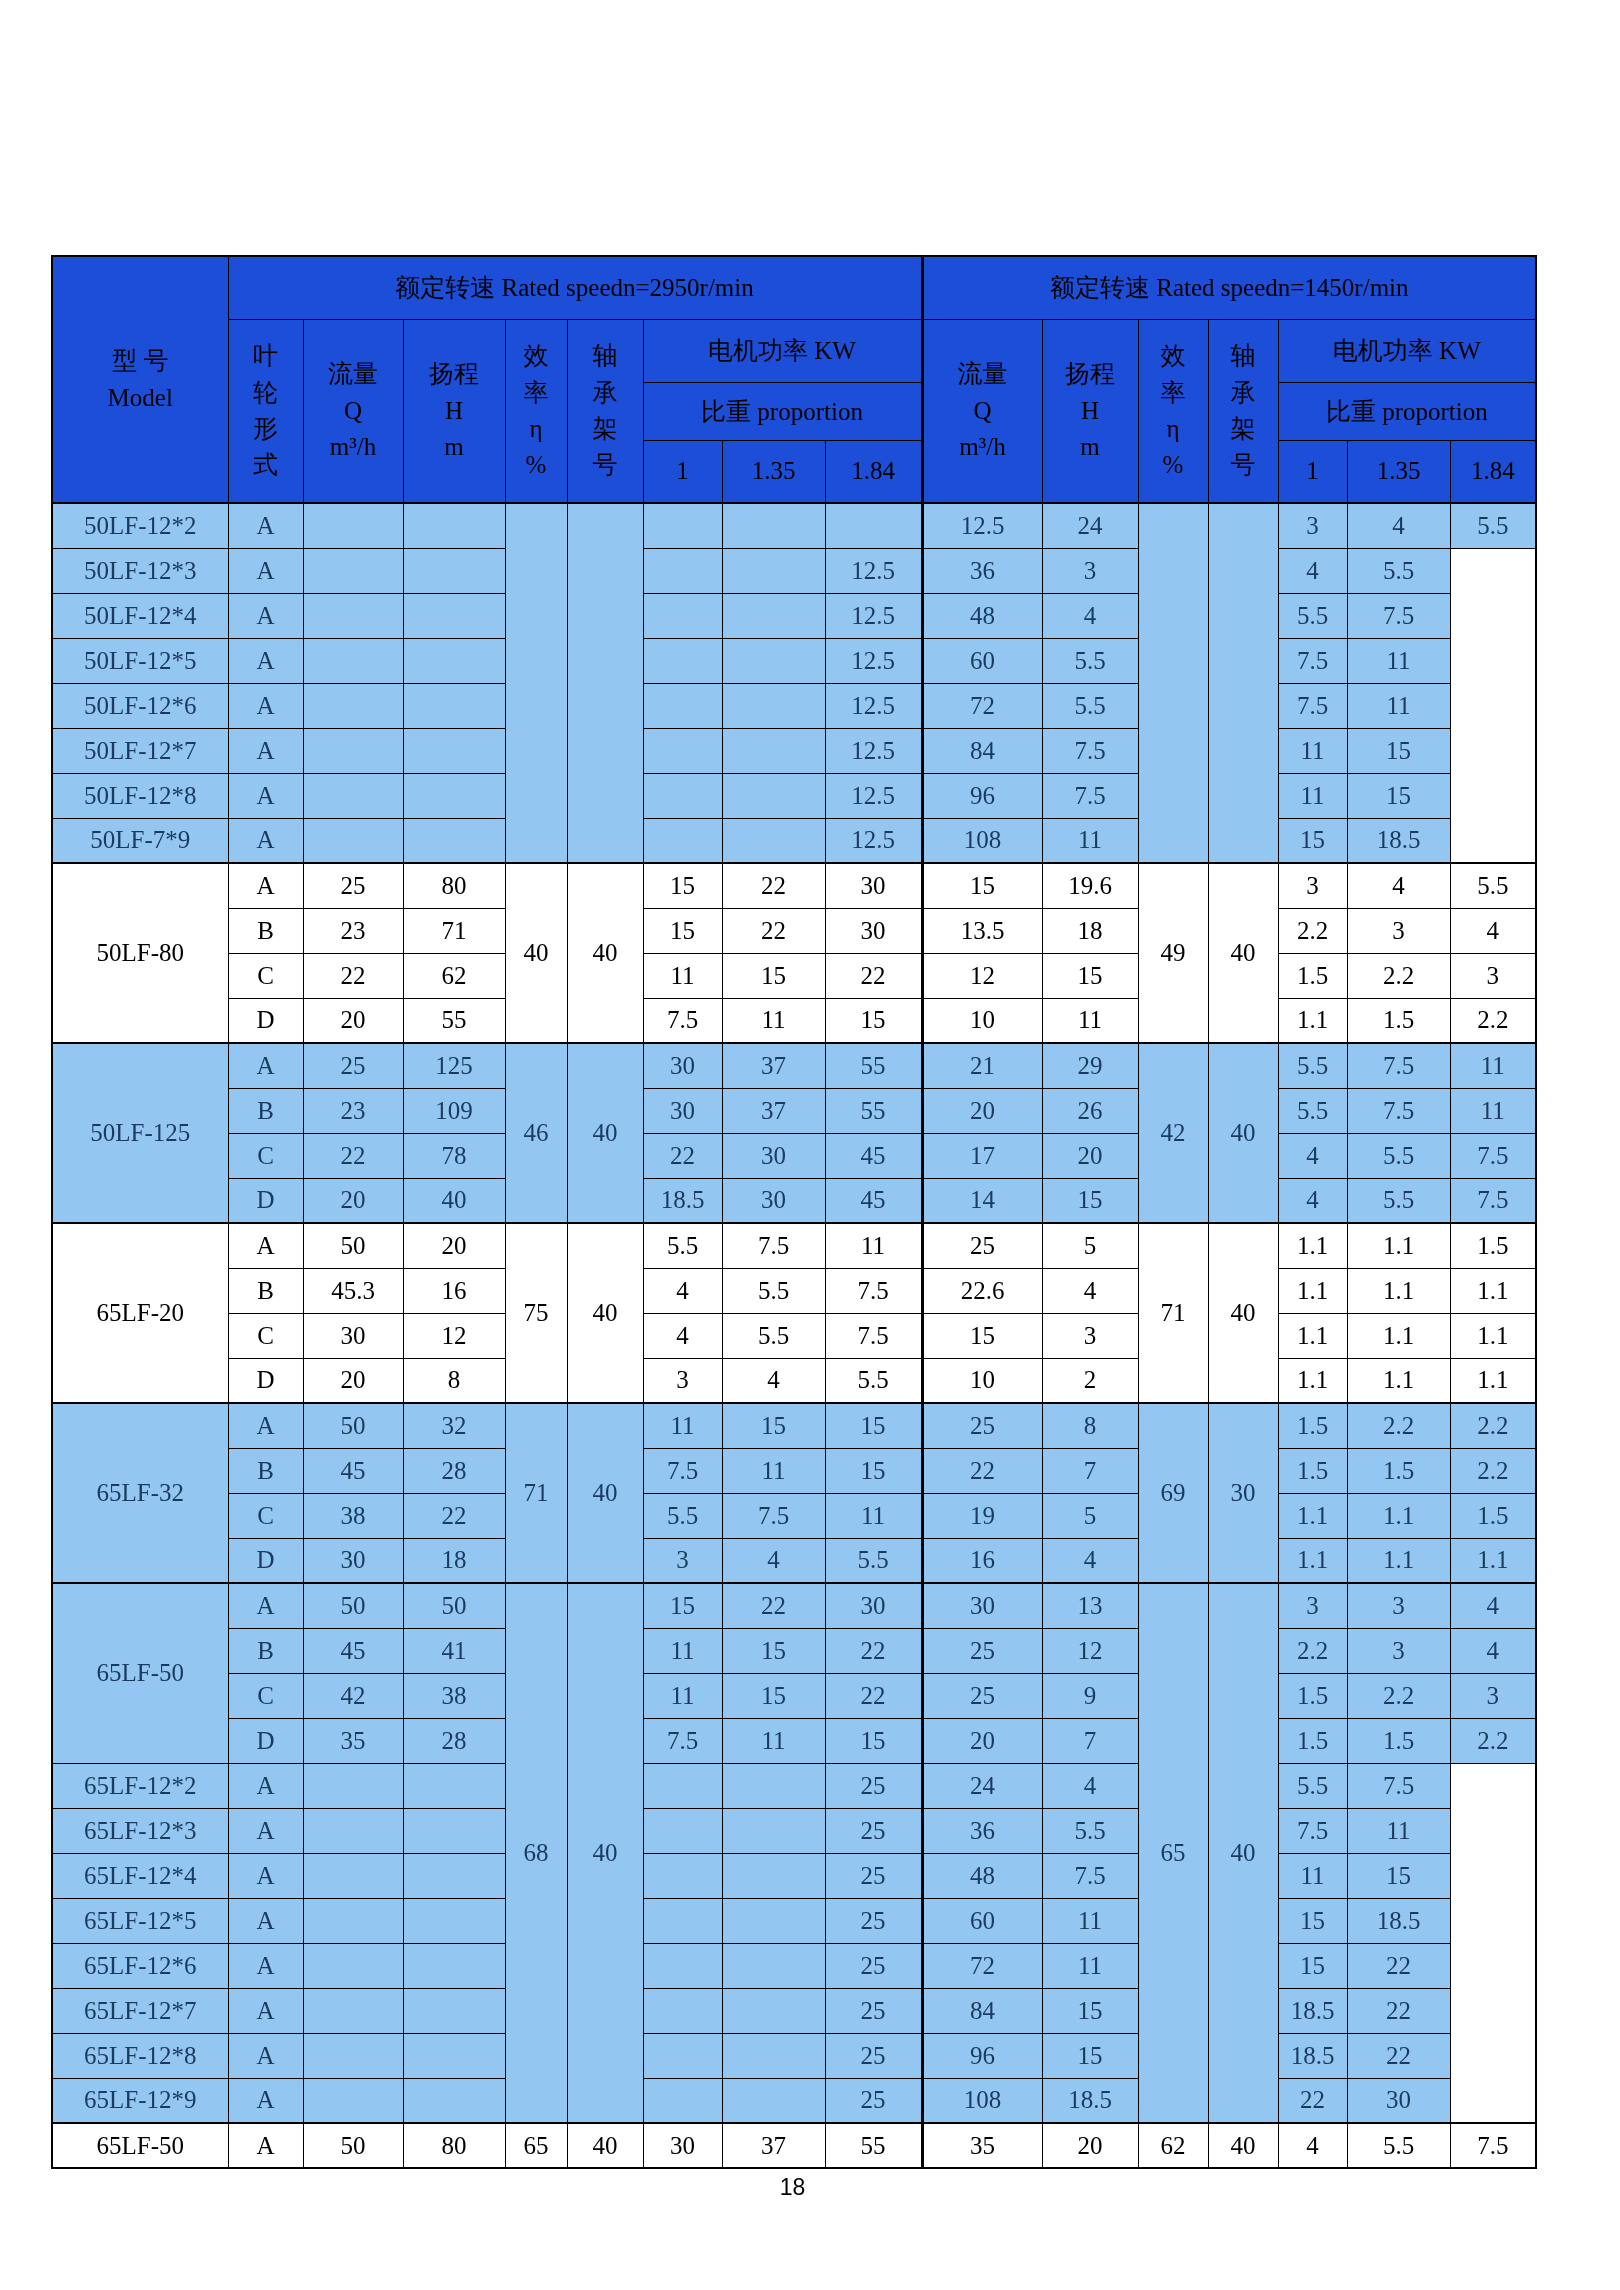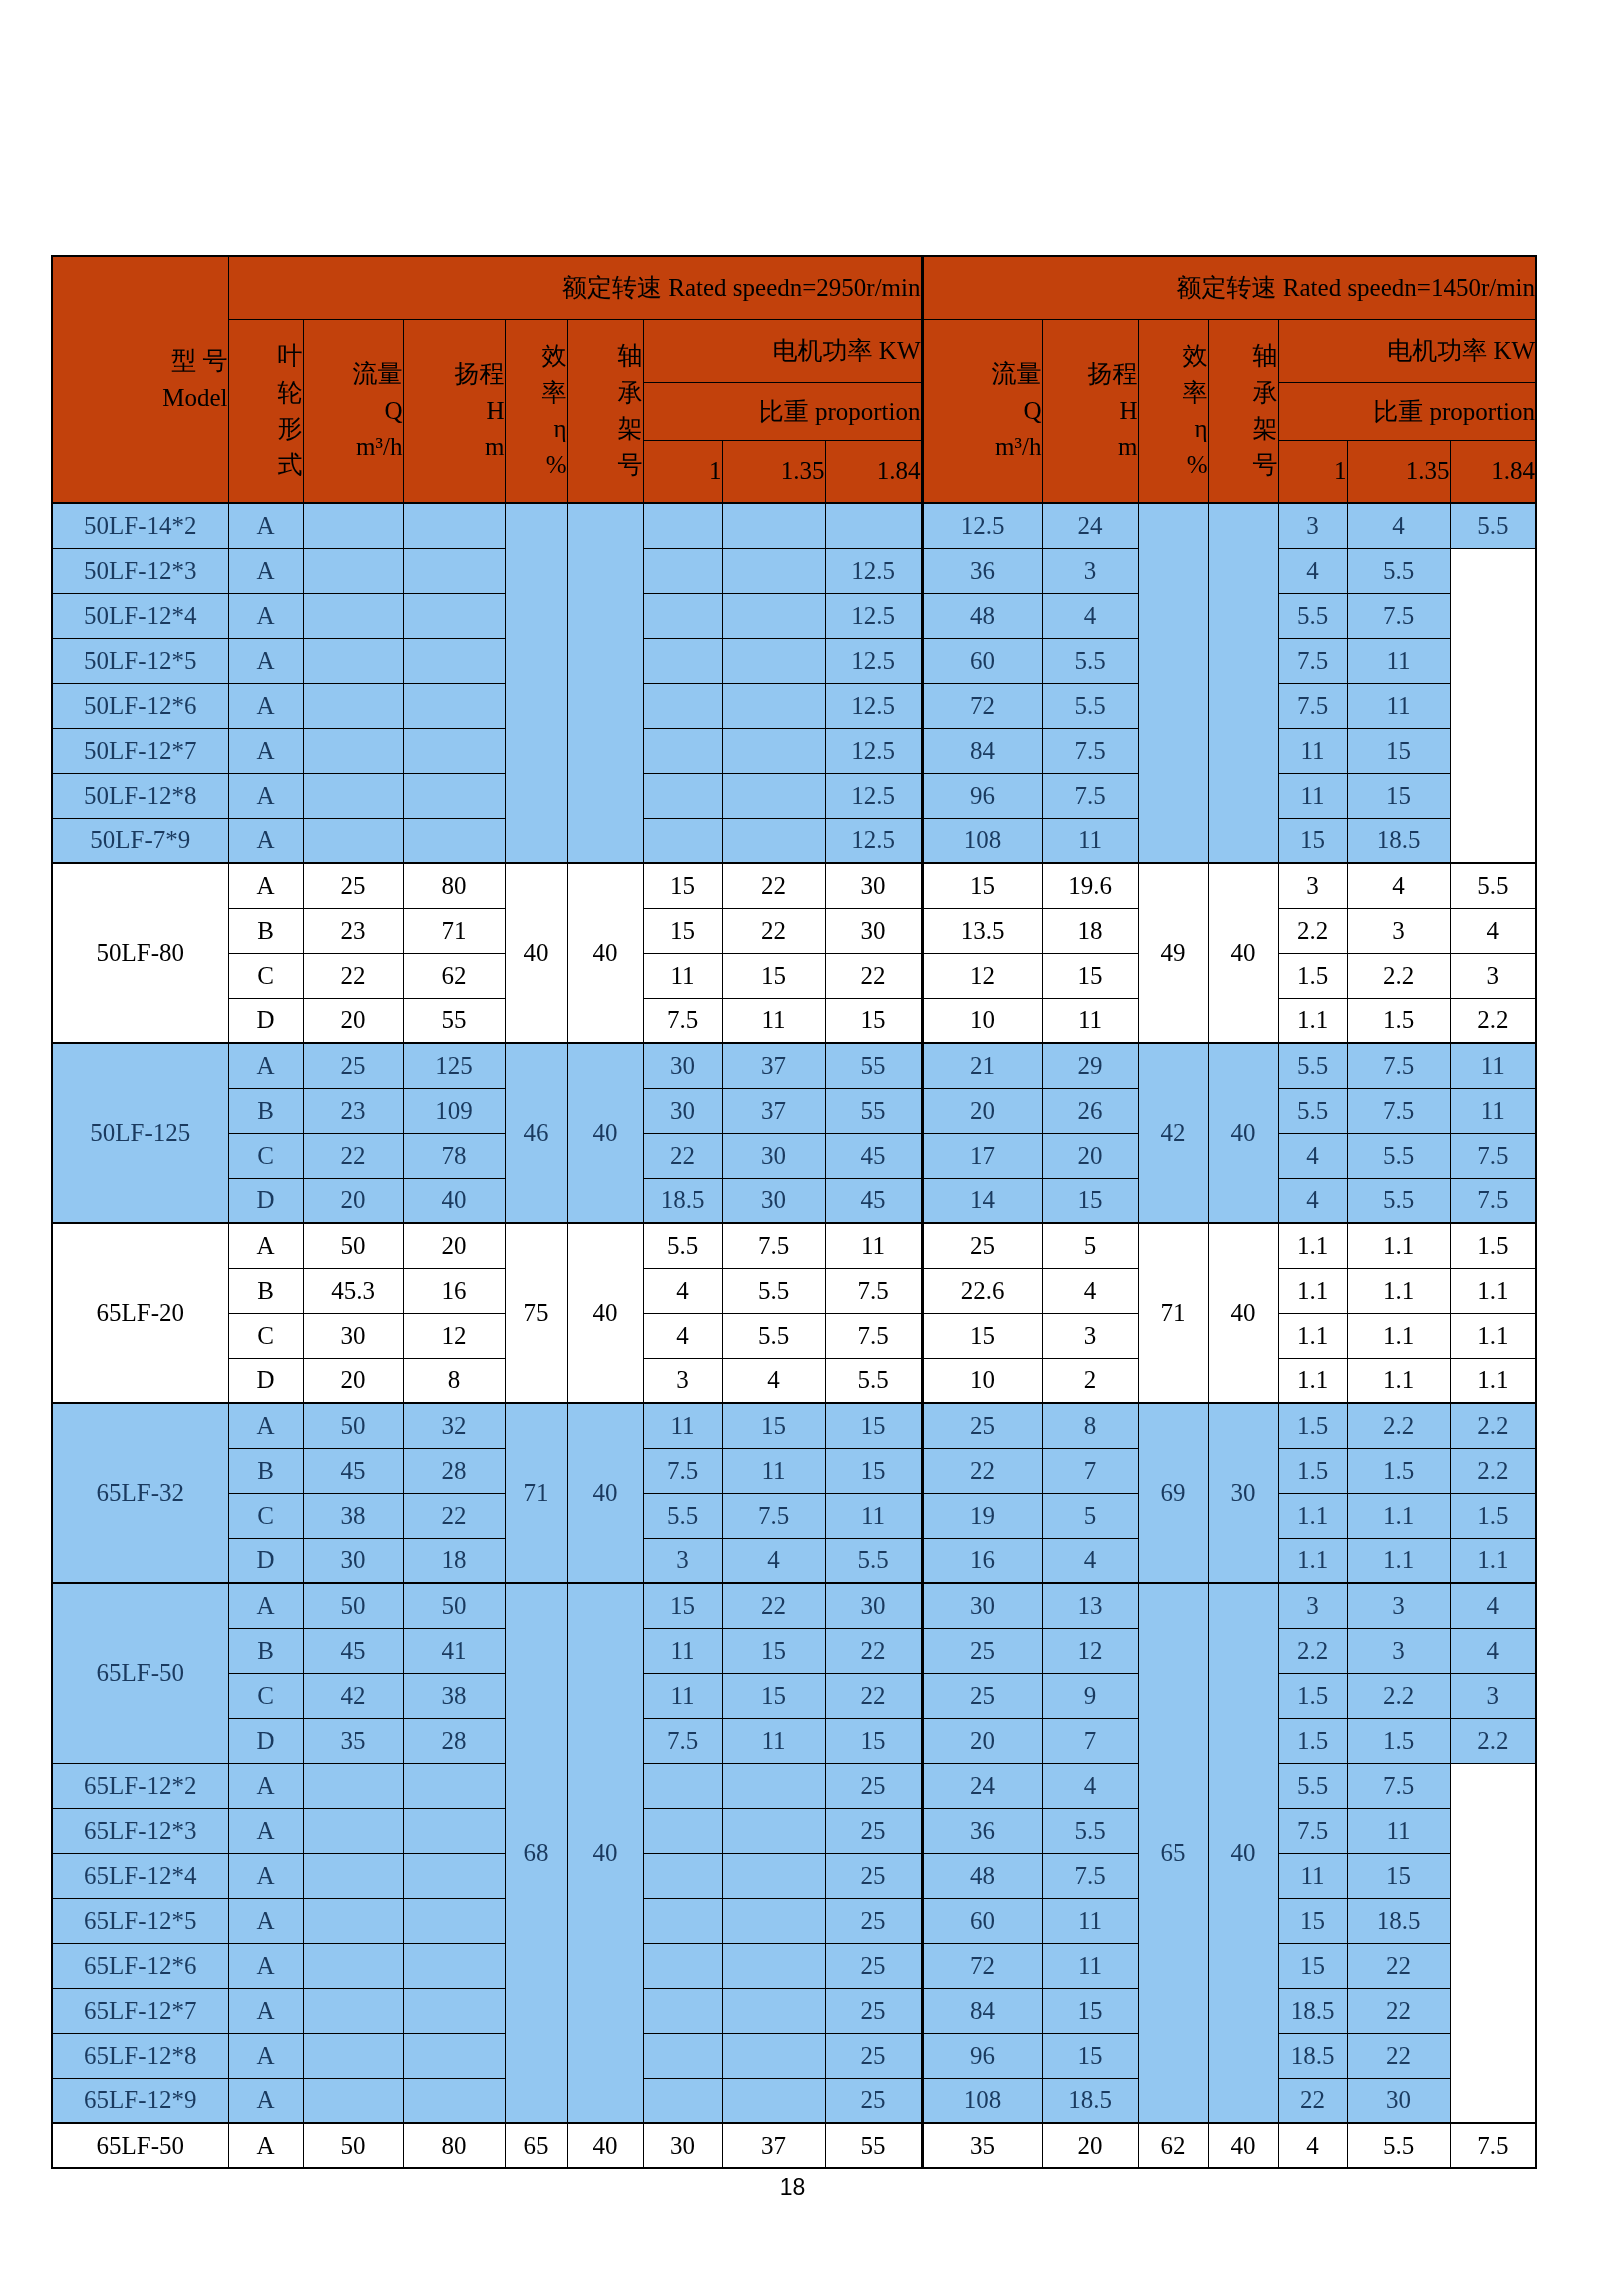--- a/index.html
+++ b/index.html
@@ -3,21 +3,21 @@
 <meta charset="utf-8">
 <style>
   html,body{margin:0;padding:0;background:#e8e8e8;}
   .sheet{position:relative;width:1620px;height:2291px;background:#ffffff;
          font-family:"Liberation Serif","DejaVu Serif",serif;color:#000;}
   table.spec{position:absolute;left:51px;top:255px;width:1483px;
              border-collapse:collapse;table-layout:fixed;
              border:2.7px solid #000;}
   .spec th,.spec td{border:1.8px solid #000;text-align:center;vertical-align:middle;
                     padding:0;font-size:25px;font-weight:normal;overflow:hidden;}
-  .spec thead th{background:#c2410c;text-align:right;}
+  .spec thead th{background:#1d4ed8;}
   .speed-row{height:63px;}
   .speed-cell{font-size:27px;font-weight:bold;}
   .colhead-row1{height:63px;}
   .colhead-row2{height:58px;}
   .colhead-row3{height:63px;}
   .stack{white-space:pre-line;line-height:1.45;}
   .model-head{font-size:27px;}
   .spec tbody tr{height:45px;}
   tr.blue td{background:#93C7F1;color:#1A3A5F;}
   tr.sect td{border-top-width:2.7px;}
@@ -102,21 +102,21 @@
         <th>1</th>
         <th>1.35</th>
         <th>1.84</th>
         <th>1</th>
         <th>1.35</th>
         <th>1.84</th>
       </tr>
     </thead>
     <tbody>
         <tr class="blue sect">
-          <td class="model-cell">50LF-14*2</td>
+          <td class="model-cell">50LF-12*2</td>
           <td>A</td>
           <td></td>
           <td></td>
           <td rowspan="8"></td>
           <td rowspan="8"></td>
           <td></td>
           <td></td>
           <td></td>
           <td class="hsplit">12.5</td>
           <td>24</td>

